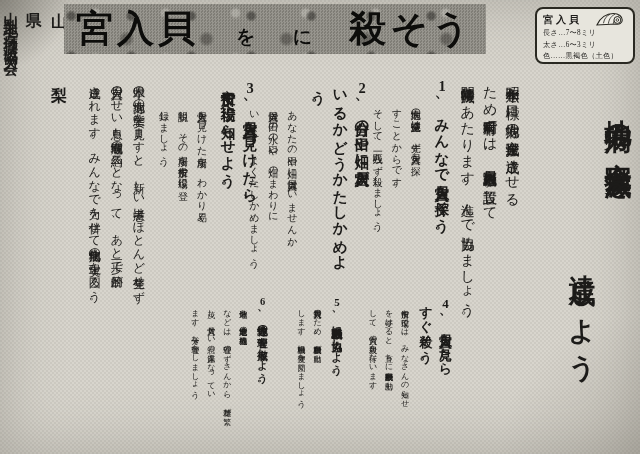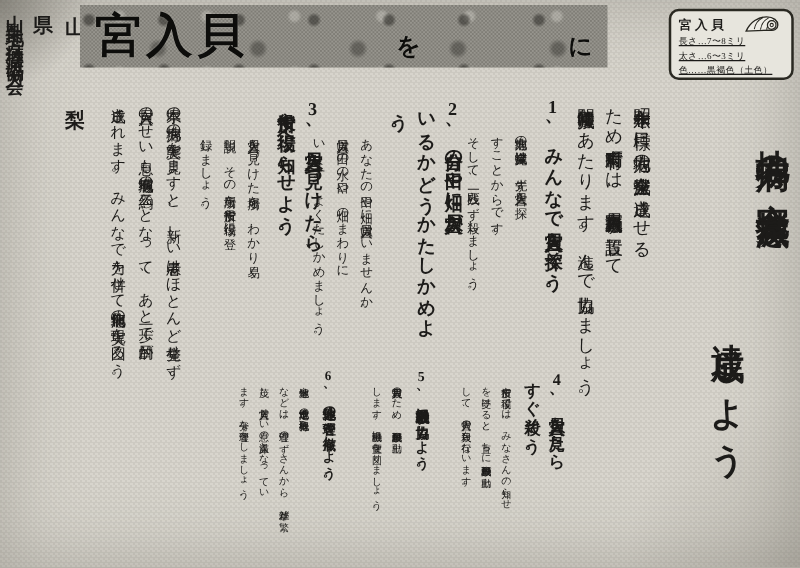--- a/index.html
+++ b/index.html
@@ -32,21 +32,21 @@
   .bseg-small{font-size:19px;font-weight:800;margin-top:16px;}
   
   .snail-box{
     position:absolute;left:535px;top:7px;width:100px;height:57px;
     border:2px solid #2a2922;border-radius:8px;background:#e7e5dd;
     padding:3px 5px 2px 6px;box-sizing:border-box;
   }
   .snail-head{display:flex;justify-content:space-between;align-items:center;height:16px;}
   .snail-title{font-size:10px;font-weight:700;letter-spacing:3px;white-space:nowrap;}
   .snail-svg{width:36px;height:18px;flex:0 0 auto;}
-  .spec-line{font-size:7.2px;line-height:1.6;letter-spacing:.3px;white-space:nowrap;text-decoration:underline;}
+  .spec-line{font-size:7.2px;line-height:1.6;letter-spacing:.3px;white-space:nowrap;}
   
   .vert{writing-mode:vertical-rl;text-orientation:mixed;position:absolute;}
   .pre{white-space:pre-line;}
   
   .headline-1{right:4px;top:98px;height:300px;font-size:27px;font-weight:700;letter-spacing:3px;}
   .headline-2{right:40px;top:253px;height:196px;font-size:27px;font-weight:700;letter-spacing:5px;}
   
   .intro{right:117px;top:76px;height:378px;width:72px;font-size:14px;line-height:1.6;letter-spacing:.5px;}
   .closing{right:490px;top:78px;height:376px;width:74px;font-size:12px;line-height:1.85;}
   
@@ -77,20 +77,21 @@
 </style>
 </head>
 <body>
 
 <div class="poster">
 
   <div class="banner">
       <span class="bseg bseg-big">宮入貝</span>
       <span class="bseg bseg-small">を</span>
       <span class="bseg bseg-small">に</span>
+      <span class="bseg bseg-big">殺そう</span>
     </div>
 
   <div class="snail-box">
     <div class="snail-head">
       <span class="snail-title">宮入貝</span>
       <svg class="snail-svg" viewBox="0 0 36 22" aria-hidden="true">
         <path d="M2 17 C6 8 14 3 22 3 C29 3 33 7 33 11 C33 15 29 17 25 16 L2 17 Z" fill="#efede6" stroke="#26251f" stroke-width="1.3"></path>
         <path d="M10 15 C11 9 14 6 18 4 M16 15.5 C17 9 20 6 24 4 M22 15.5 C23 10 26 7 29 6" stroke="#26251f" stroke-width="1" fill="none"></path>
         <circle cx="27" cy="11" r="4.2" fill="#efede6" stroke="#26251f" stroke-width="1.2"></circle>
         <circle cx="27" cy="11" r="1.6" fill="none" stroke="#26251f" stroke-width="1"></circle>

